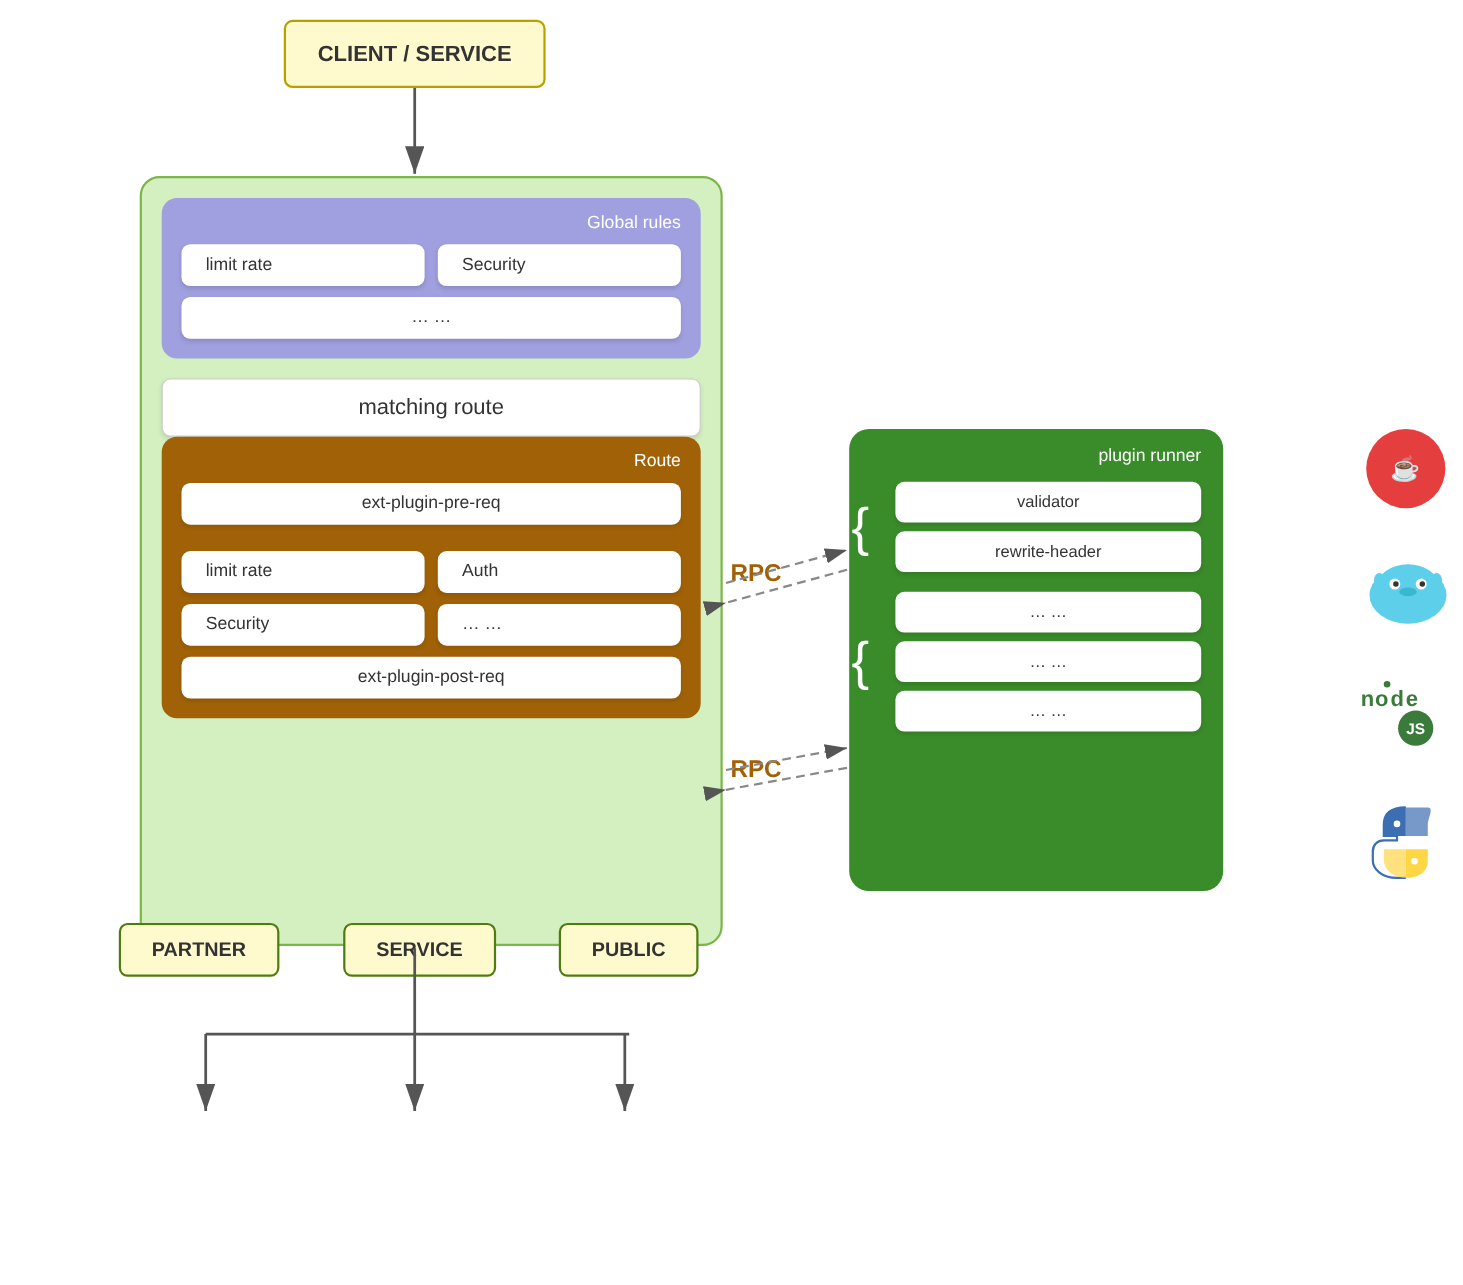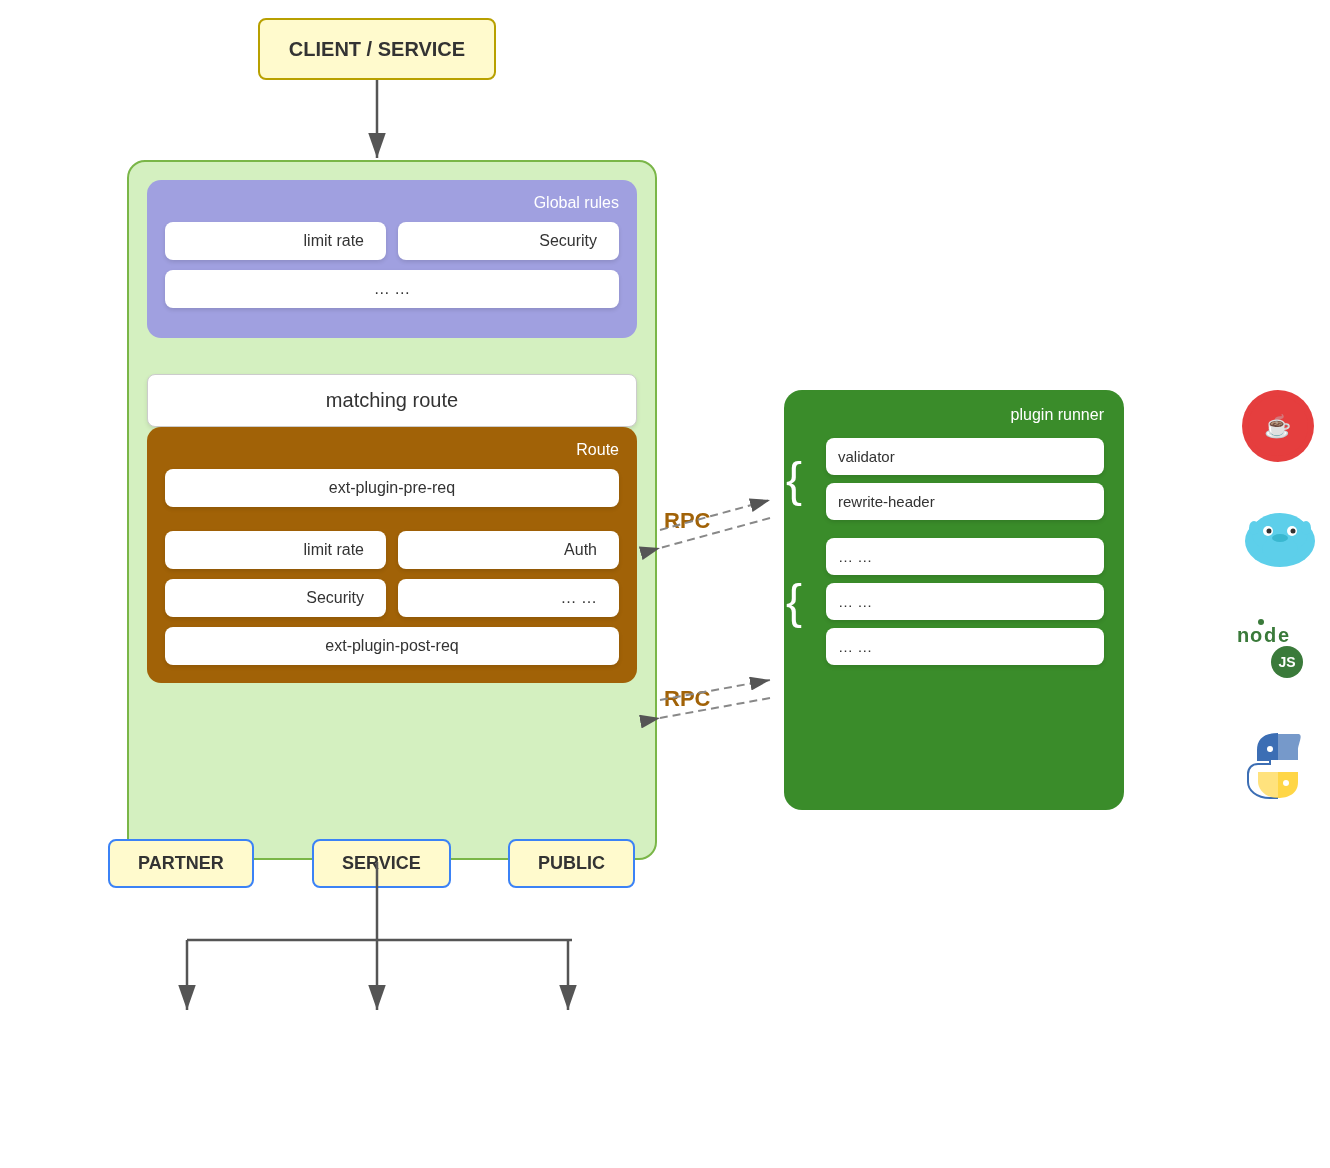--- a/index.html
+++ b/index.html
@@ -38,43 +38,43 @@
       background: #d4f0c0;
       border: 2px solid #7ab648;
       border-radius: 18px;
       padding: 18px;
     }
 
     
     .global-rules-box {
       background: #a0a0e0;
       border-radius: 14px;
-      padding: 14px 18px 30px 18px;
-      margin-bottom: 36px;
+      padding: 14px 18px 18px 18px;
+      margin-bottom: 18px;
       position: relative;
     }
     .global-rules-label {
       text-align: right;
       color: #fff;
       font-size: 16px;
       margin-bottom: 10px;
     }
     .plugin-row {
       display: flex;
       gap: 12px;
       margin-bottom: 10px;
     }
     .plugin-box {
       background: #fff;
       border-radius: 8px;
       padding: 10px 22px;
       font-size: 16px;
       color: #333;
       flex: 1;
-      text-align: right;
+      text-align: left;
       box-shadow: 0 2px 4px rgba(0,0,0,0.12);
     }
     .plugin-box-full {
       background: #fff;
       border-radius: 8px;
       padding: 10px 22px;
       font-size: 16px;
       color: #333;
       text-align: center;
       box-shadow: 0 2px 4px rgba(0,0,0,0.12);
@@ -102,38 +102,37 @@
     }
     .route-label {
       text-align: right;
       color: #fff;
       font-size: 16px;
       margin-bottom: 10px;
     }
 
     .endpoint-box {
       background: #fffacd;
-      border: 2px solid #3b82f6;
+      border: 2px solid #4d7c0f;
       border-radius: 8px;
       padding: 12px 28px;
       font-size: 18px;
       font-weight: bold;
       color: #333;
       text-align: center;
     }
 
     
     .plugin-runner-outer {
       position: absolute;
       top: 390px; left: 760px;
       width: 340px; height: 420px;
       background: #3a8c2a;
       border-radius: 18px;
       padding: 16px 20px;
-      margin-left: 12px;
     }
     .plugin-runner-label {
       text-align: right;
       color: #fff;
       font-size: 16px;
       margin-bottom: 14px;
     }
     .pr-group {
       position: relative;
       margin-bottom: 18px;
@@ -148,21 +147,21 @@
       font-size: 48px;
       color: #fff;
       font-weight: 100;
     }
     .pr-box {
       background: #fff;
       border-radius: 8px;
       padding: 10px 12px;
       font-size: 15px;
       color: #333;
-      text-align: left;
+      text-align: center;
       margin-bottom: 8px;
       box-shadow: 0 2px 4px rgba(0,0,0,0.12);
     }
     .pr-box:last-child { margin-bottom: 0; }
 
     
     .arrows-svg {
       position: absolute;
       top: 0; left: 0;
       width: 1330px;

